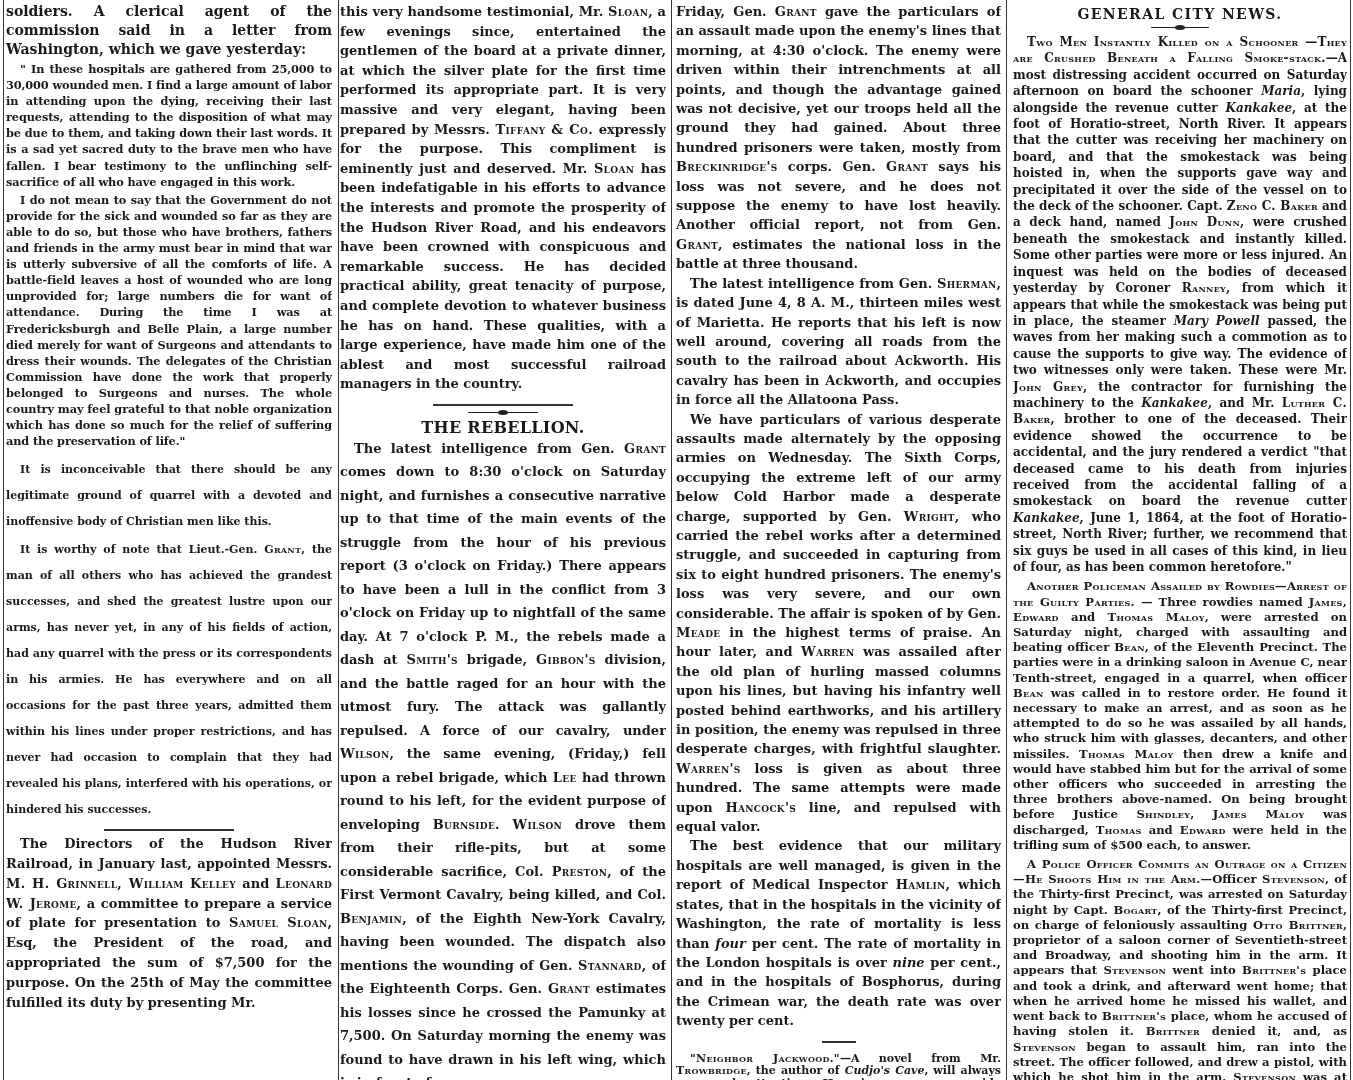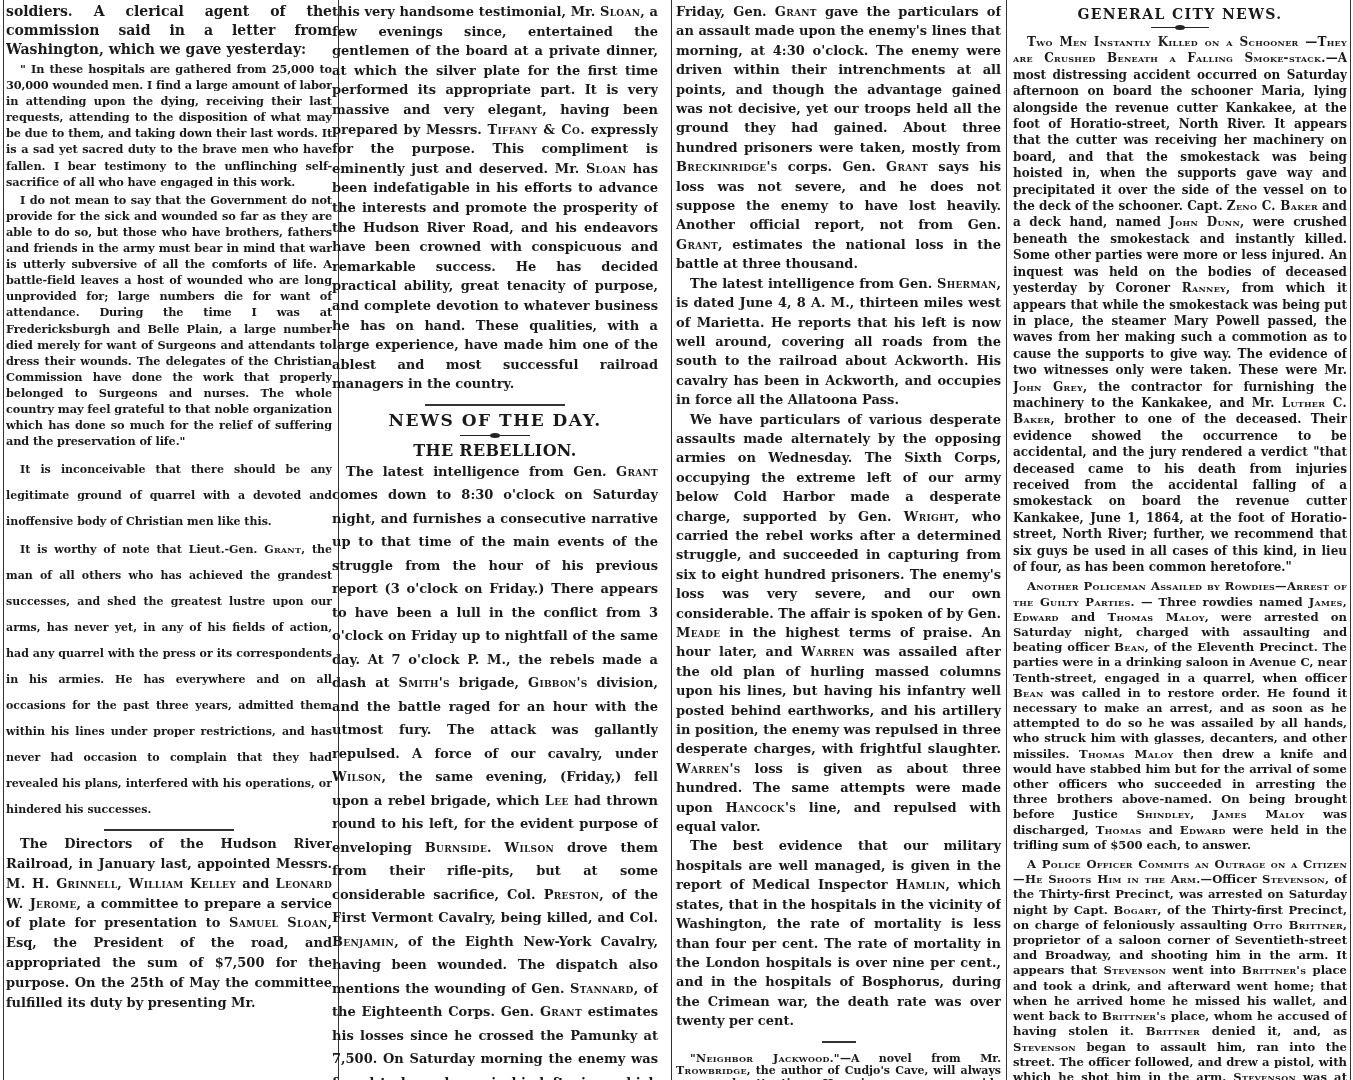--- a/index.html
+++ b/index.html
@@ -1,32 +1,32 @@
 <!DOCTYPE html>
 <html><head>
 <meta charset="utf-8">
 <style>
   html,body{margin:0;padding:0;background:#fff;}
   body{width:1353px;height:1080px;overflow:hidden;position:relative;color:#1a1a1a;
        font-family:"DejaVu Serif","Liberation Serif",serif;}
   .page{position:absolute;left:0;top:0;width:1353px;height:962px;padding-left:30px;}
   .col{position:absolute;top:0;height:1080px;box-sizing:border-box;overflow:hidden;}
   .c1{left:6px;width:326px;}
-  .c2{left:332px;width:326px;}
+  .c2{left:340px;width:326px;}
   .c3{left:676px;width:325px;}
   .c4{left:1013px;width:334px;}
   .rule{position:absolute;top:0;width:1px;background:#333;height:1080px;}
   .p{margin:0;text-align:justify;font-weight:bold;}
   .sm{font-size:11.3px;line-height:16.1px;letter-spacing:-0.1px;}
   .md{font-size:13.2px;line-height:20.4px;}
   .lg{font-size:11px;line-height:26px;}
   .xs2{font-size:11px;line-height:12.6px;}
   .ind{text-indent:14px;}
   .sc{font-variant:small-caps;letter-spacing:0.3px;}
-  .it{}
+  .it{font-style:italic;}
   .hdr{text-align:center;font-weight:bold;margin:0;}
   .h-big{font-size:17px;letter-spacing:1.5px;font-family:"DejaVu Serif",serif;font-weight:900;}
   .h-sub{font-size:16px;letter-spacing:0.3px;}
   .h-mid{font-size:15px;}
   .dash{height:2px;background:#333;margin:3px auto;}
   .orn{height:7px;position:relative;margin:2px auto;}
   .orn:before{content:"";position:absolute;left:0;right:0;top:3px;height:1px;background:#222;}
   .orn:after{content:"";position:absolute;left:50%;top:1px;width:10px;height:5px;margin-left:-5px;background:#222;border-radius:50%;}
 </style>
 </head>
@@ -46,21 +46,20 @@
     <p class="p sm ind" style="margin-top:2px;">I do not mean to say that the Government do not provide for the sick and wounded so far as they are able to do so, but those who have brothers, fathers and friends in the army must bear in mind that war is utterly subversive of all the comforts of life. A battle-field leaves a host of wounded who are long unprovided for; large numbers die for want of attendance. During the time I was at Fredericksburgh and Belle Plain, a large number died merely for want of Surgeons and attendants to dress their wounds. The delegates of the Christian Commission have done the work that properly belonged to Surgeons and nurses. The whole country may feel grateful to that noble organization which has done so much for the relief of suffering and the preservation of life."</p>
     <p class="p lg ind" style="margin-top:8px;">It is inconceivable that there should be any legitimate ground of quarrel with a devoted and inoffensive body of Christian men like this.</p>
     <p class="p lg ind" style="margin-top:2px;"><span>It is worthy of note that Lieut.-Gen. </span><span class="sc">Grant</span><span>, the man of all others who has achieved the grandest successes, and shed the greatest lustre upon our arms, has never yet, in any of his fields of action, had any quarrel with the press or its correspondents in his armies. He has everywhere and on all occasions for the past three years, admitted them within his lines under proper restrictions, and has never had occasion to complain that they had revealed his plans, interfered with his operations, or hindered his successes.</span></p>
     <div class="dash" style="width:130px;margin-top:6px;"></div>
     <p class="p md ind" style="font-size:13px;line-height:19.8px;"><span>The Directors of the Hudson River Railroad, in January last, appointed Messrs. </span><span class="sc">M. H. Grinnell, William Kelley</span><span> and </span><span class="sc">Leonard W. Jerome</span><span>, a committee to prepare a service of plate for presentation to </span><span class="sc">Samuel Sloan</span><span>, Esq, the President of the road, and appropriated the sum of $7,500 for the purpose. On the 25th of May the committee fulfilled its duty by presenting Mr. </span></p>
   </div>
 
   <div class="col c2">
     <p class="p md" style="margin-top:2px;font-size:13px;line-height:19.6px;"><span>this very handsome testimonial, Mr. </span><span class="sc">Sloan</span><span>, a few evenings since, entertained the gentlemen of the board at a private dinner, at which the silver plate for the first time performed its appropriate part. It is very massive and very elegant, having been prepared by Messrs. </span><span class="sc">Tiffany &amp; Co.</span><span> expressly for the purpose. This compliment is eminently just and deserved. Mr. </span><span class="sc">Sloan</span><span> has been indefatigable in his efforts to advance the interests and promote the prosperity of the Hudson River Road, and his endeavors have been crowned with conspicuous and remarkable success. He has decided practical ability, great tenacity of purpose, and complete devotion to whatever business he has on hand. These qualities, with a large experience, have made him one of the ablest and most successful railroad managers in the country.</span></p>
     <div class="dash" style="width:140px;margin-top:10px;"></div>
-    <p class="hdr h-big" style="margin-top:4px;">NEWS OF THE DAY.</p>
     <div class="orn" style="width:70px;"></div>
     <p class="hdr h-sub" style="margin-top:2px;">THE REBELLION.</p>
     <p class="p md ind" style="font-size:13px;line-height:23.5px;"><span>The latest intelligence from Gen. </span><span class="sc">Grant</span><span> comes down to 8:30 o'clock on Saturday night, and furnishes a consecutive narrative up to that time of the main events of the struggle from the hour of his previous report (3 o'clock on Friday.) There appears to have been a lull in the conflict from 3 o'clock on Friday up to nightfall of the same day. At 7 o'clock P. M., the rebels made a dash at </span><span class="sc">Smith's</span><span> brigade, </span><span class="sc">Gibbon's</span><span> division, and the battle raged for an hour with the utmost fury. The attack was gallantly repulsed. A force of our cavalry, under </span><span class="sc">Wilson</span><span>, the same evening, (Friday,) fell upon a rebel brigade, which </span><span class="sc">Lee</span><span> had thrown round to his left, for the evident purpose of enveloping </span><span class="sc">Burnside</span><span>. </span><span class="sc">Wilson</span><span> drove them from their rifle-pits, but at some considerable sacrifice, Col. </span><span class="sc">Preston</span><span>, of the First Vermont Cavalry, being killed, and Col. </span><span class="sc">Benjamin</span><span>, of the Eighth New-York Cavalry, having been wounded. The dispatch also mentions the wounding of Gen. </span><span class="sc">Stannard</span><span>, of the Eighteenth Corps. Gen. </span><span class="sc">Grant</span><span> estimates his losses since he crossed the Pamunky at 7,500. On Saturday morning the enemy was found to have drawn in his left wing, which is in front of </span></p>
 
   </div>
 
   <div class="col c3">
     <p class="p md" style="margin-top:2px;font-size:13px;line-height:19.4px;"><span>Friday, Gen. </span><span class="sc">Grant</span><span> gave the particulars of an assault made upon the enemy's lines that morning, at 4:30 o'clock. The enemy were driven within their intrenchments at all points, and though the advantage gained was not decisive, yet our troops held all the ground they had gained. About three hundred prisoners were taken, mostly from </span><span class="sc">Breckinridge's</span><span> corps. Gen. </span><span class="sc">Grant</span><span> says his loss was not severe, and he does not suppose the enemy to have lost heavily. Another official report, not from Gen. </span><span class="sc">Grant</span><span>, estimates the national loss in the battle at three thousand.</span></p>
     <p class="p md ind" style="font-size:13px;line-height:19.4px;"><span>The latest intelligence from Gen. </span><span class="sc">Sherman</span><span>, is dated June 4, 8 A. M., thirteen miles west of Marietta. He reports that his left is now well around, covering all roads from the south to the railroad about Ackworth. His cavalry has been in Ackworth, and occupies in force all the Allatoona Pass.</span></p>
     <p class="p md ind" style="font-size:13px;line-height:19.4px;"><span>We have particulars of various desperate assaults made alternately by the opposing armies on Wednesday. The Sixth Corps, occupying the extreme left of our army below Cold Harbor made a desperate charge, supported by Gen. </span><span class="sc">Wright</span><span>, who carried the rebel works after a determined struggle, and succeeded in capturing from six to eight hundred prisoners. The enemy's loss was very severe, and our own considerable. The affair is spoken of by Gen. </span><span class="sc">Meade</span><span> in the highest terms of praise. An hour later, and </span><span class="sc">Warren</span><span> was assailed after the old plan of hurling massed columns upon his lines, but having his infantry well posted behind earthworks, and his artillery in position, the enemy was repulsed in three desperate charges, with frightful slaughter. </span><span class="sc">Warren's</span><span> loss is given as about three hundred. The same attempts were made upon </span><span class="sc">Hancock's</span><span> line, and repulsed with equal valor.</span></p>

